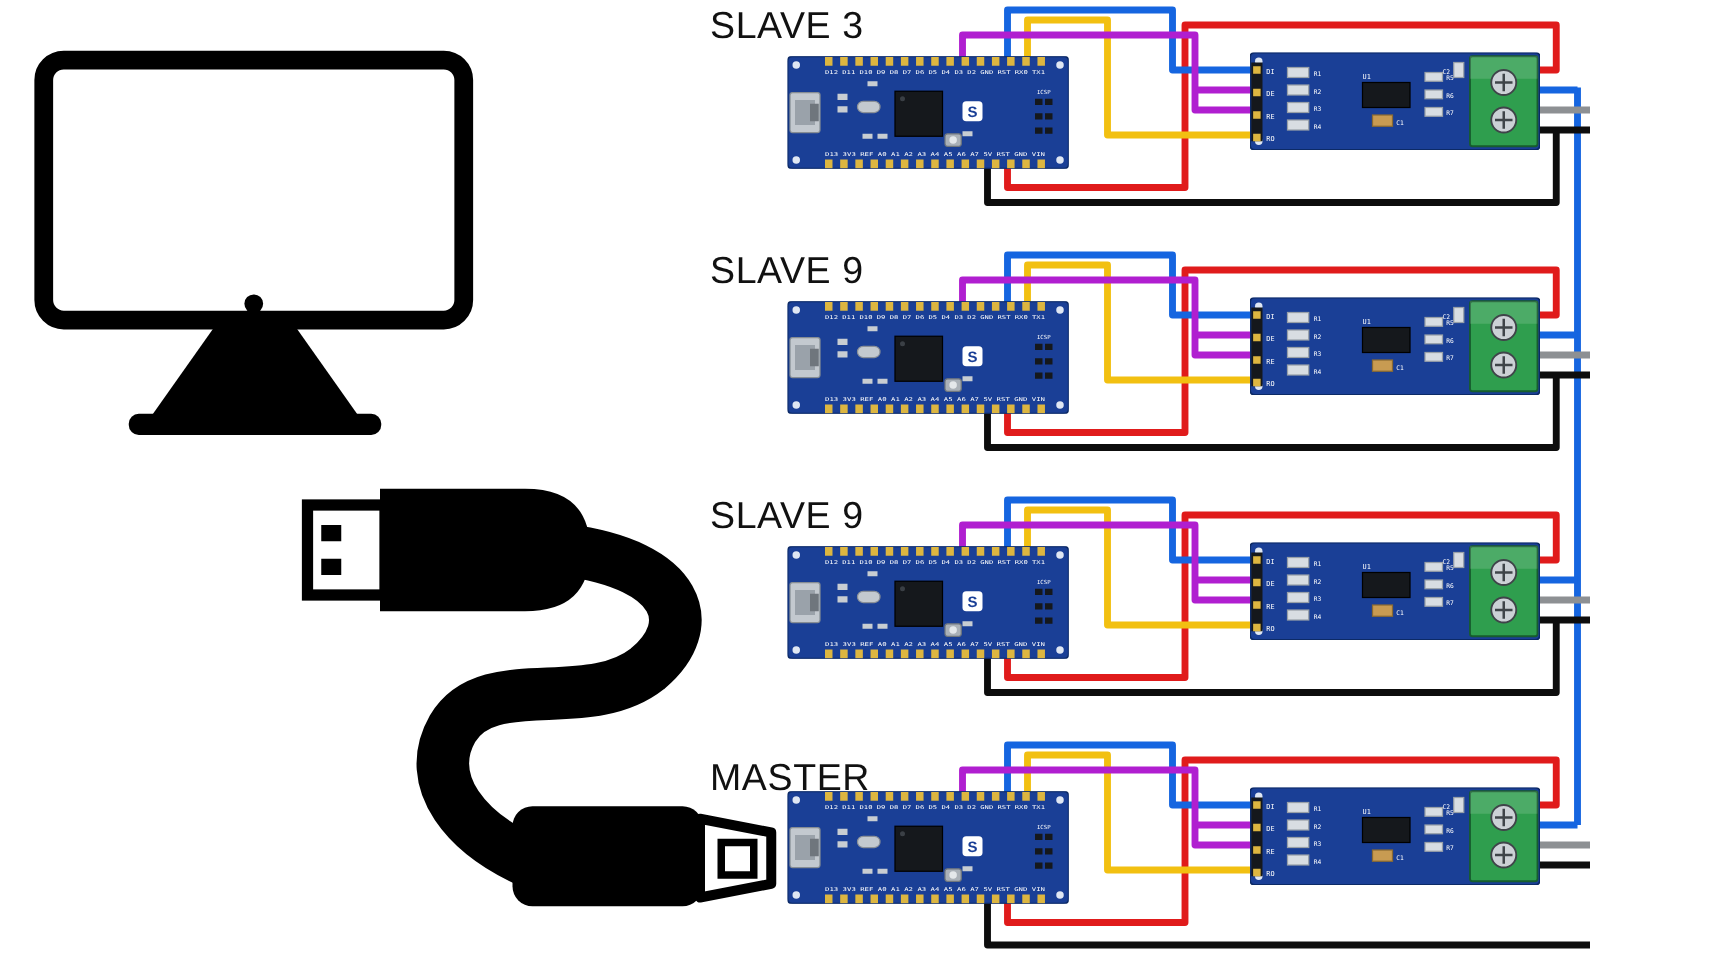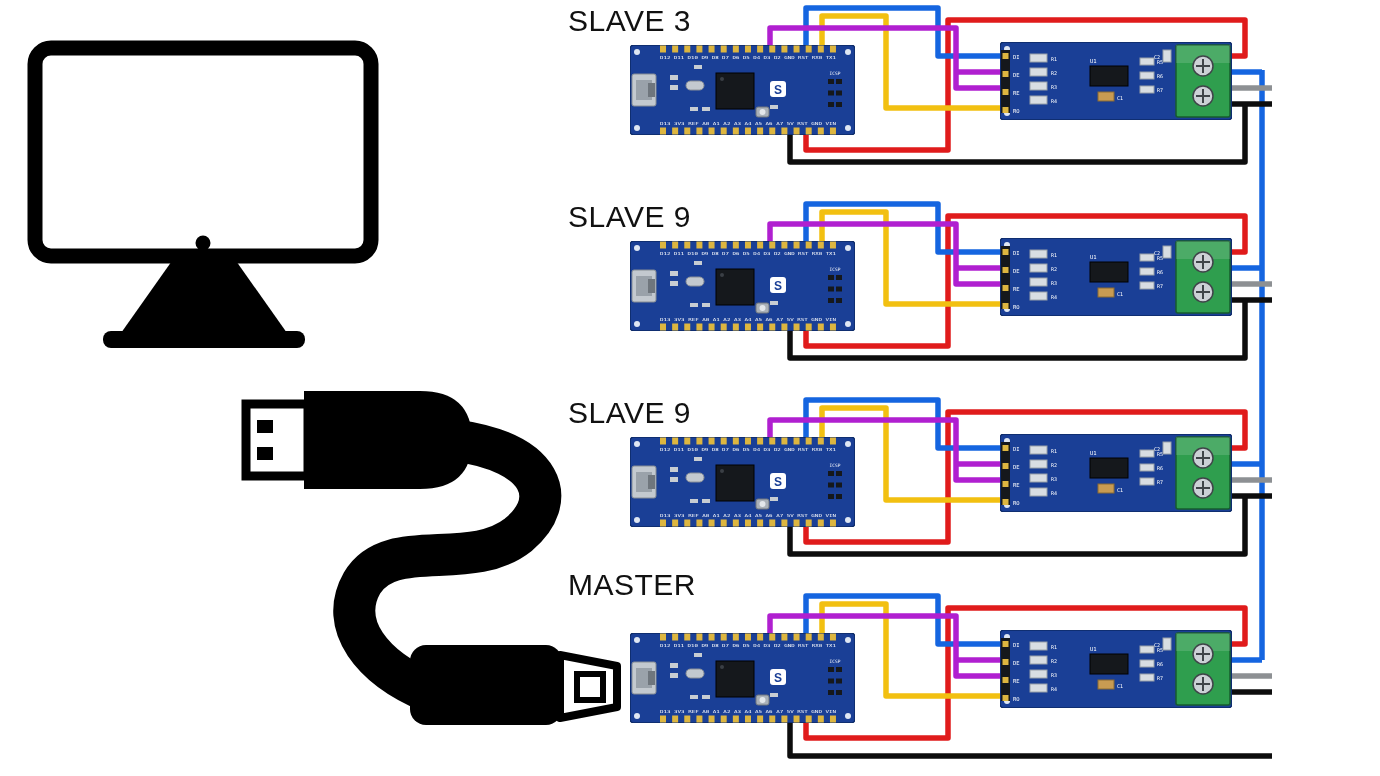--- a/index.html
+++ b/index.html
@@ -187,15 +187,15 @@
 
   <use href="#sym-rs485" x="1000" y="42" width="232" height="78"></use>
   <use href="#sym-rs485" x="1000" y="238" width="232" height="78"></use>
   <use href="#sym-rs485" x="1000" y="434" width="232" height="78"></use>
   <use href="#sym-rs485" x="1000" y="630" width="232" height="78"></use>
 </svg>
 
 <div class="row-label" style="top:4px">SLAVE 3</div>
 <div class="row-label" style="top:200px">SLAVE 9</div>
 <div class="row-label" style="top:396px">SLAVE 9</div>
-<div class="row-label" style="top:568px">MASTER</div>
+<div class="row-label" style="top:606px">MASTER</div>
 
 </div>
 
 </body></html>

